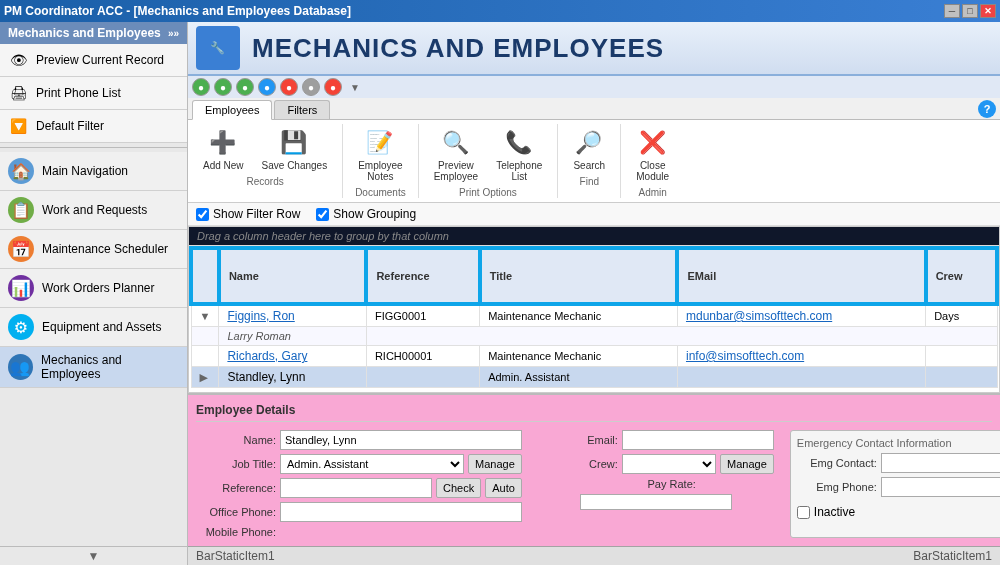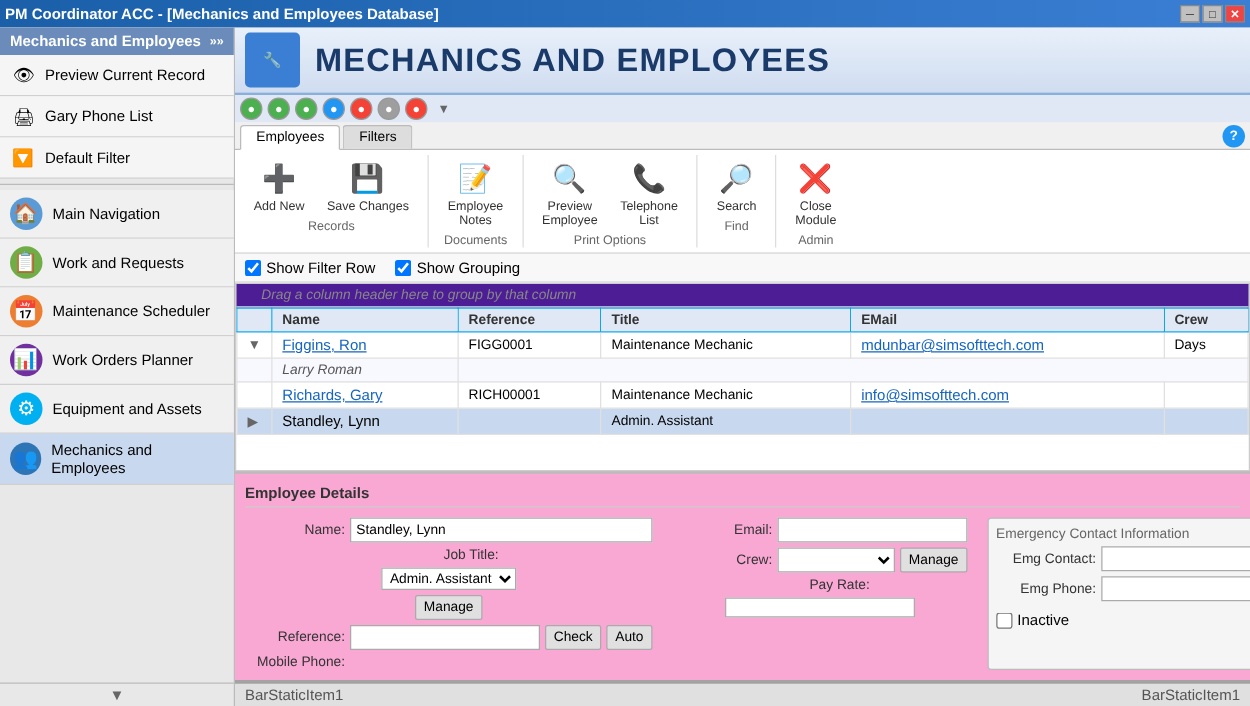--- a/index.html
+++ b/index.html
@@ -240,37 +240,37 @@
       background: #f8f8f8;
       border-bottom: 1px solid #ddd;
     }
     .checkbox-label {
       display: flex;
       align-items: center;
       gap: 4px;
       font-size: 11px;
     }
     .group-header {
-      background: #4c1d95;
-      padding: 3px 20px;
+      background: #0f172a;
+      padding: 3px 8px;
       font-size: 11px;
       color: #888;
       font-style: italic;
       border-bottom: 1px solid #ddd;
     }
     
     
     .data-table {
       width: 100%;
       border-collapse: collapse;
     }
     .data-table th {
       background: #e0e8f5;
-      border: 1px solid #0ea5e9;
-      padding: 3px 8px;
+      border: 4px solid #0ea5e9;
+      padding: 20px 8px;
       text-align: left;
       font-size: 11px;
       font-weight: bold;
       color: #333;
       position: sticky;
       top: 11px;
     }
     .data-table td {
       border: 1px solid #e0e0e0;
       padding: 3px 8px;
@@ -341,21 +341,21 @@
     }
     .emergency-title {
       font-size: 11px;
       color: #666;
       margin-bottom: 4px;
     }
     
     
     .status-bar {
       background: #e0e0e0;
-      border-top: 3px solid #a3a3a3;
+      border-top: 1px solid #a3a3a3;
       padding: 2px 8px;
       display: flex;
       justify-content: space-between;
       font-size: 11px;
       color: #555;
       flex-shrink: 0;
     }
 
     
     .icon-add { color: #4caf50; font-size: 22px; }
@@ -388,21 +388,21 @@
         <span>Mechanics and Employees</span>
         <span class="sidebar-header-arrows">»»</span>
       </div>
 
       <div class="sidebar-item">
         <span class="sidebar-item-icon">👁</span>
         <span>Preview Current Record</span>
       </div>
       <div class="sidebar-item">
         <span class="sidebar-item-icon">🖨</span>
-        <span>Gary Phone List</span>
+        <span>Print Phone List</span>
       </div>
       <div class="sidebar-item">
         <span class="sidebar-item-icon">🔽</span>
         <span>Default Filter</span>
       </div>
 
       <div class="sidebar-divider"></div>
 
       <div class="sidebar-nav-items">
         <div class="sidebar-nav-item">
@@ -587,34 +587,38 @@
 
       <div class="details-panel">
         <div class="details-header">Employee Details</div>
         <div style="display:grid; grid-template-columns: 1fr 1fr 1fr; gap:6px 16px;">
 
           <div>
             <div class="form-row">
               <span class="form-label">Name:</span>
               <input class="form-input" type="text" value="Standley, Lynn" style="flex: 1 1 0%;">
             </div>
-            <div class="form-row" style="margin-top:4px;flex-direction:column;">
+            <div class="form-row" style="margin-top:4px;">
               <span class="form-label">Job Title:</span>
               <select class="form-select" style="flex:1;">
                 <option>Admin. Assistant</option>
               </select>
               <button class="form-btn">Manage</button>
             </div>
             <div class="form-row" style="margin-top:4px;">
               <span class="form-label">Reference:</span>
               <input class="form-input" type="text" style="flex: 1 1 0%;">
               <button class="form-btn">Check</button>
               <button class="form-btn">Auto</button>
             </div>
             <div class="form-row" style="margin-top:4px;">
+              <span class="form-label">Office Phone:</span>
+              <input class="form-input" type="text" style="flex: 1 1 0%;">
+            </div>
+            <div class="form-row" style="margin-top:4px;">
               <span class="form-label">Mobile Phone:</span>
             </div>
           </div>
 
           <div>
             <div class="form-row">
               <span class="form-label">Email:</span>
               <input class="form-input" type="text" style="flex: 1 1 0%;">
             </div>
             <div class="form-row" style="margin-top:4px;">

